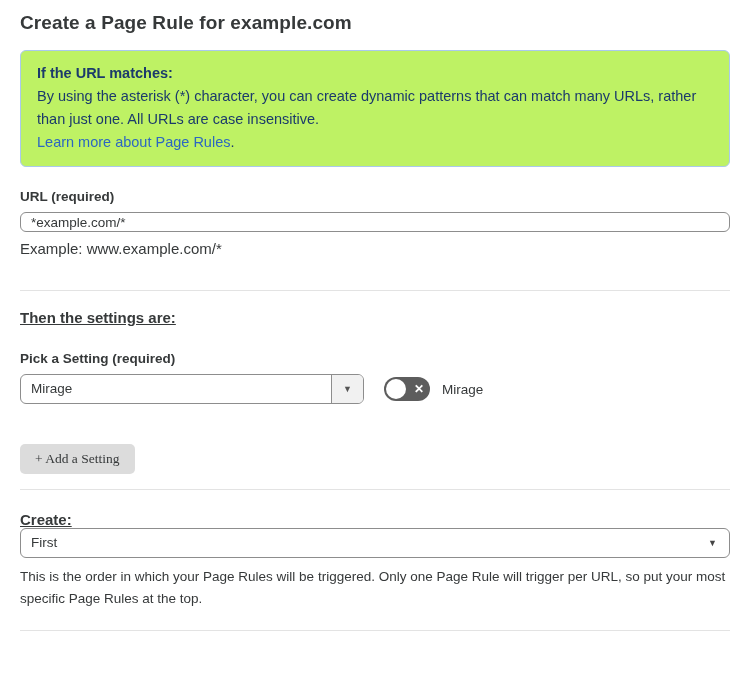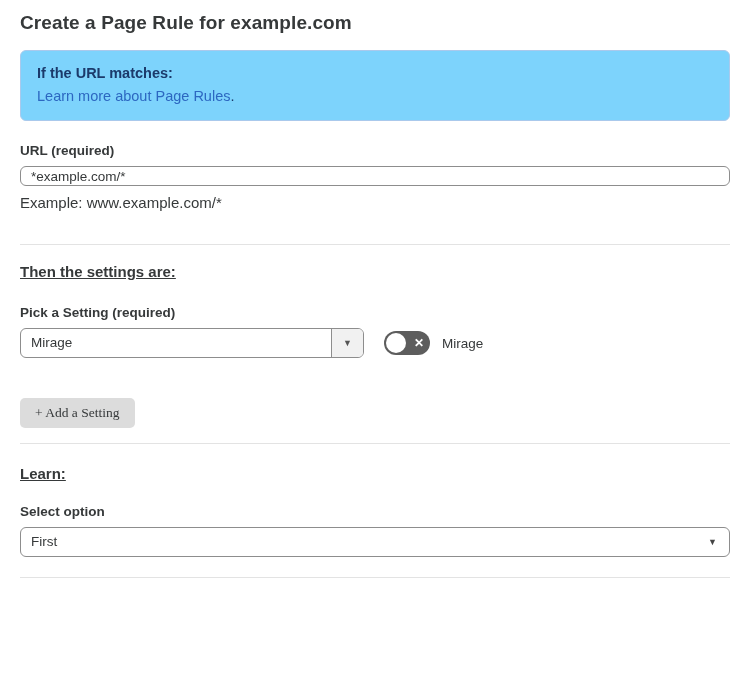--- a/index.html
+++ b/index.html
@@ -16,21 +16,21 @@
   .page-title {
     font-size: 19px;
     font-weight: bold;
     color: #36393a;
     margin: 12px 0 16px 0;
     letter-spacing: 0.1px;
   }
 
   
   .info-box {
-    background: #7dd3fc;
+    background: #bef264;
     border: 1px solid #aac9ec;
     border-radius: 6px;
     padding: 11px 16px 12px 16px;
     color: #1b3a6b;
     font-size: 14.5px;
     line-height: 23px;
     margin-bottom: 22px;
   }
   .info-box .info-heading { font-weight: bold; }
   .info-box a {
@@ -173,20 +173,21 @@
 </style>
 </head>
 <body>
 
 <div class="container">
 
   <h1 class="page-title">Create a Page Rule for example.com</h1>
 
   <div class="info-box">
     <div class="info-heading">If the URL matches:</div>
+    <div class="info-body">By using the asterisk (*) character, you can create dynamic patterns that can match many URLs, rather than just one. All URLs are case insensitive.</div>
     <div><a>Learn more about Page Rules</a><span>.</span></div>
   </div>
 
   <div class="field-label">URL (required)</div>
   <input class="text-input" type="text" value="*example.com/*" style="">
   <div class="helper-text">Example: www.example.com/*</div>
 
   <hr class="divider">
 
   <div class="section-heading">Then the settings are:</div>
@@ -204,27 +205,27 @@
       <span class="toggle-knob"></span>
       <span class="toggle-x">✕</span>
     </div>
     <div class="toggle-text">Mirage</div>
   </div>
 
   <button class="btn btn-add">+ Add a Setting</button>
 
   <hr class="divider divider-2">
 
-  <div class="section-heading order-heading">Learn:</div>
-
-  <div class="field-label order-label">Select option</div>
+  <div class="section-heading order-heading">Create:</div>
+
 
   <div class="full-select">
     <div class="select-value">First</div>
     <span class="select-caret">▼</span>
   </div>
 
+  <div class="order-helper">This is the order in which your Page Rules will be triggered. Only one Page Rule will trigger per URL, so put your most specific Page Rules at the top.</div>
 
   <hr class="divider divider-3">
 
   
 
 </div>
 
 </body></html>

